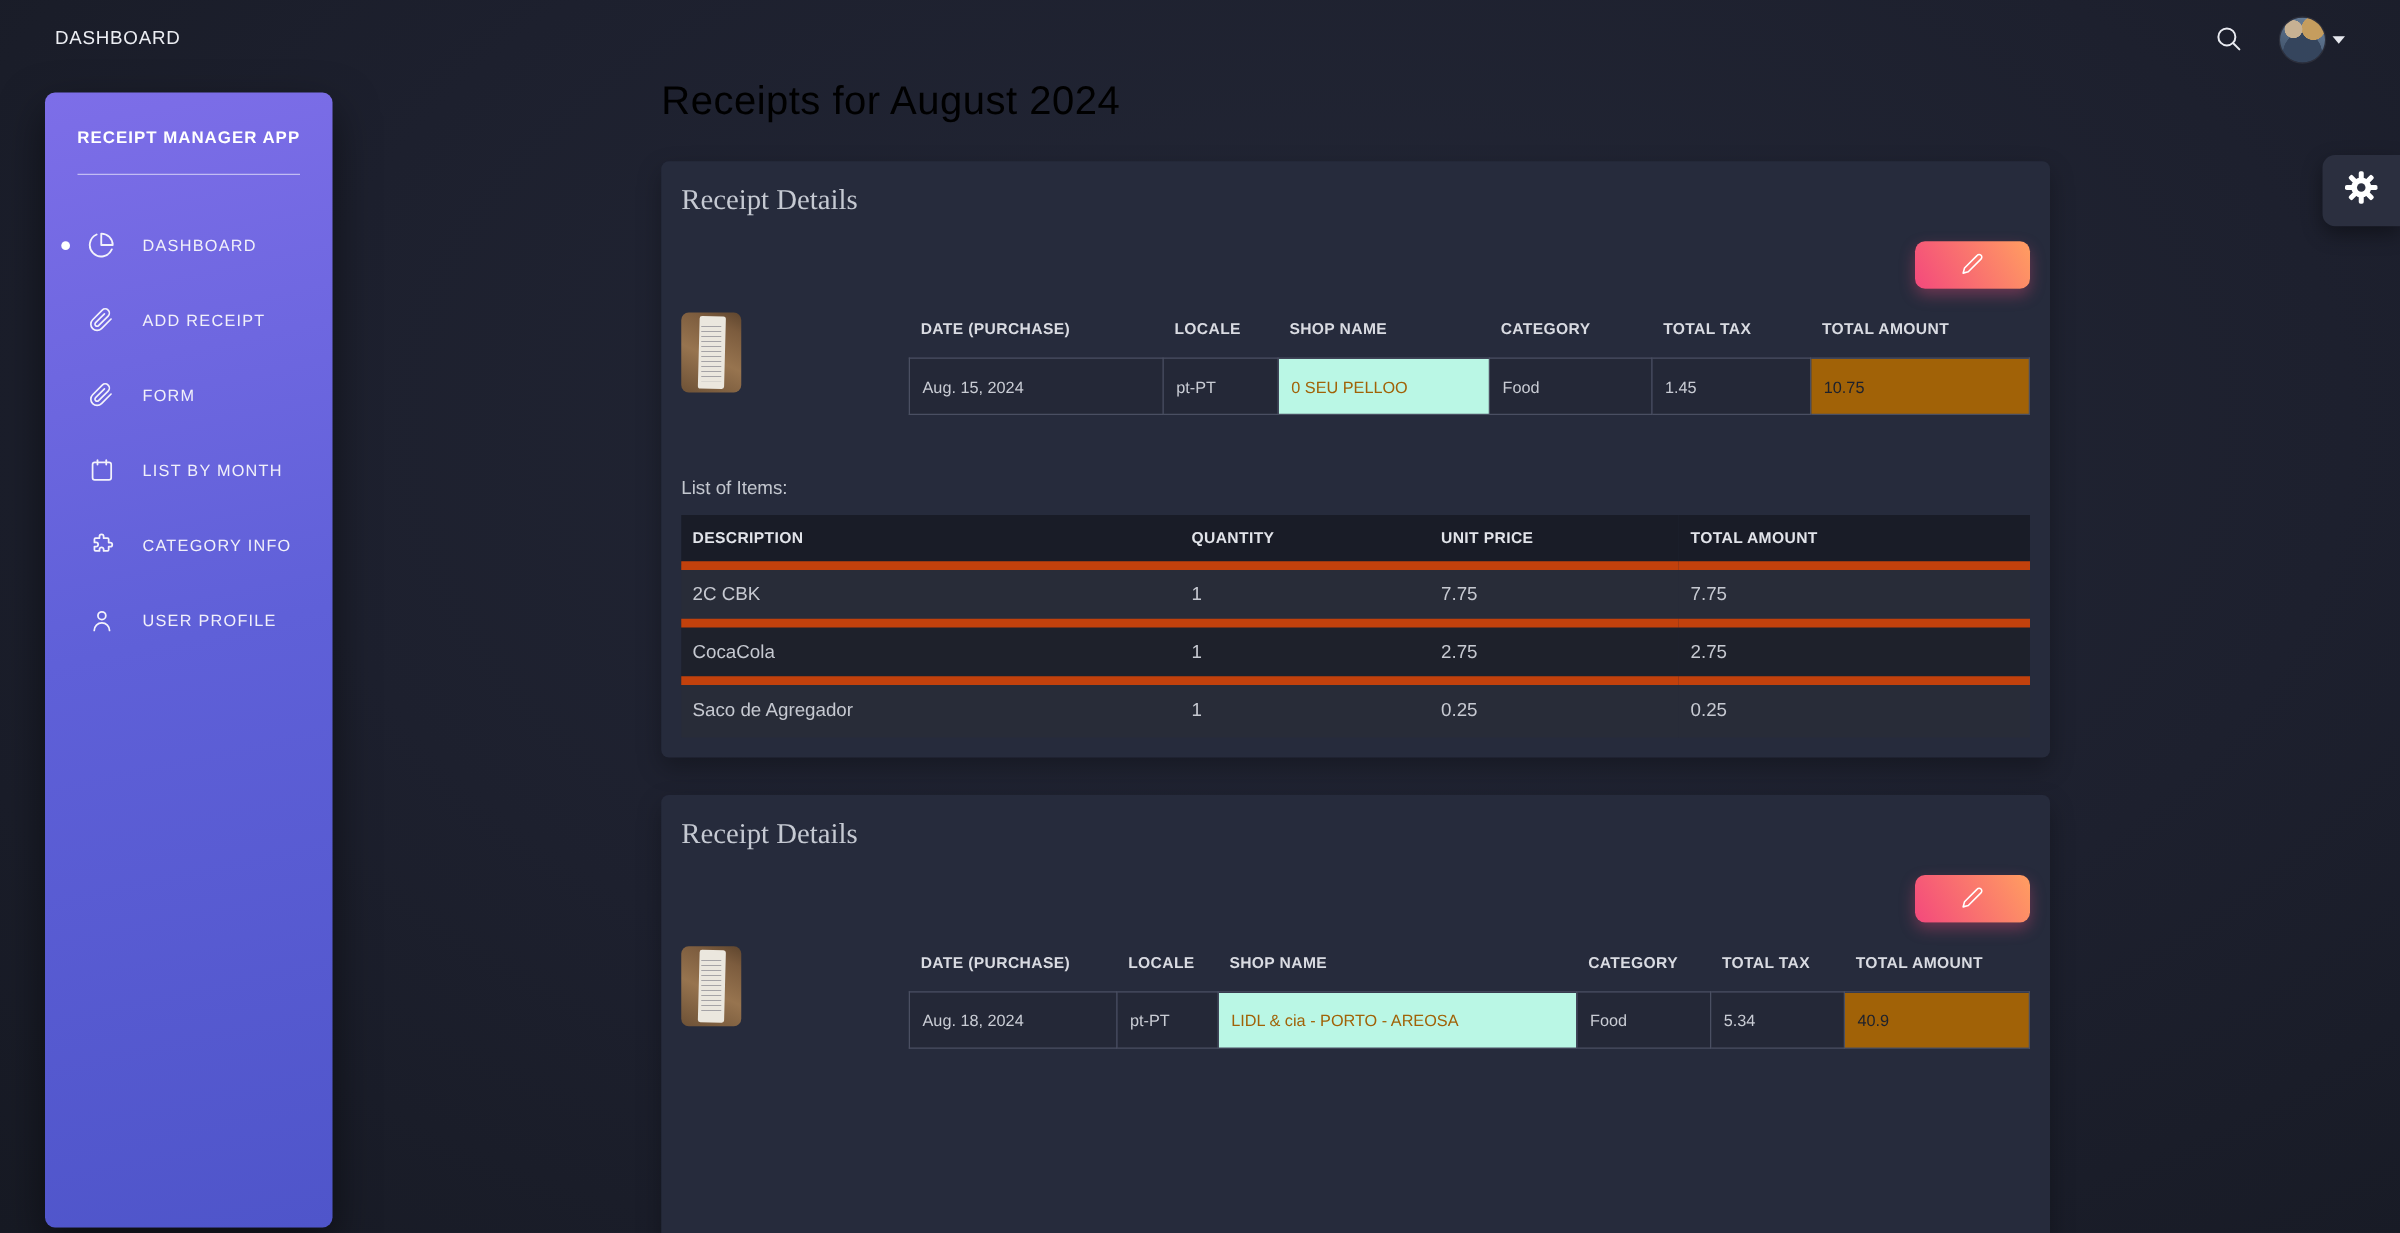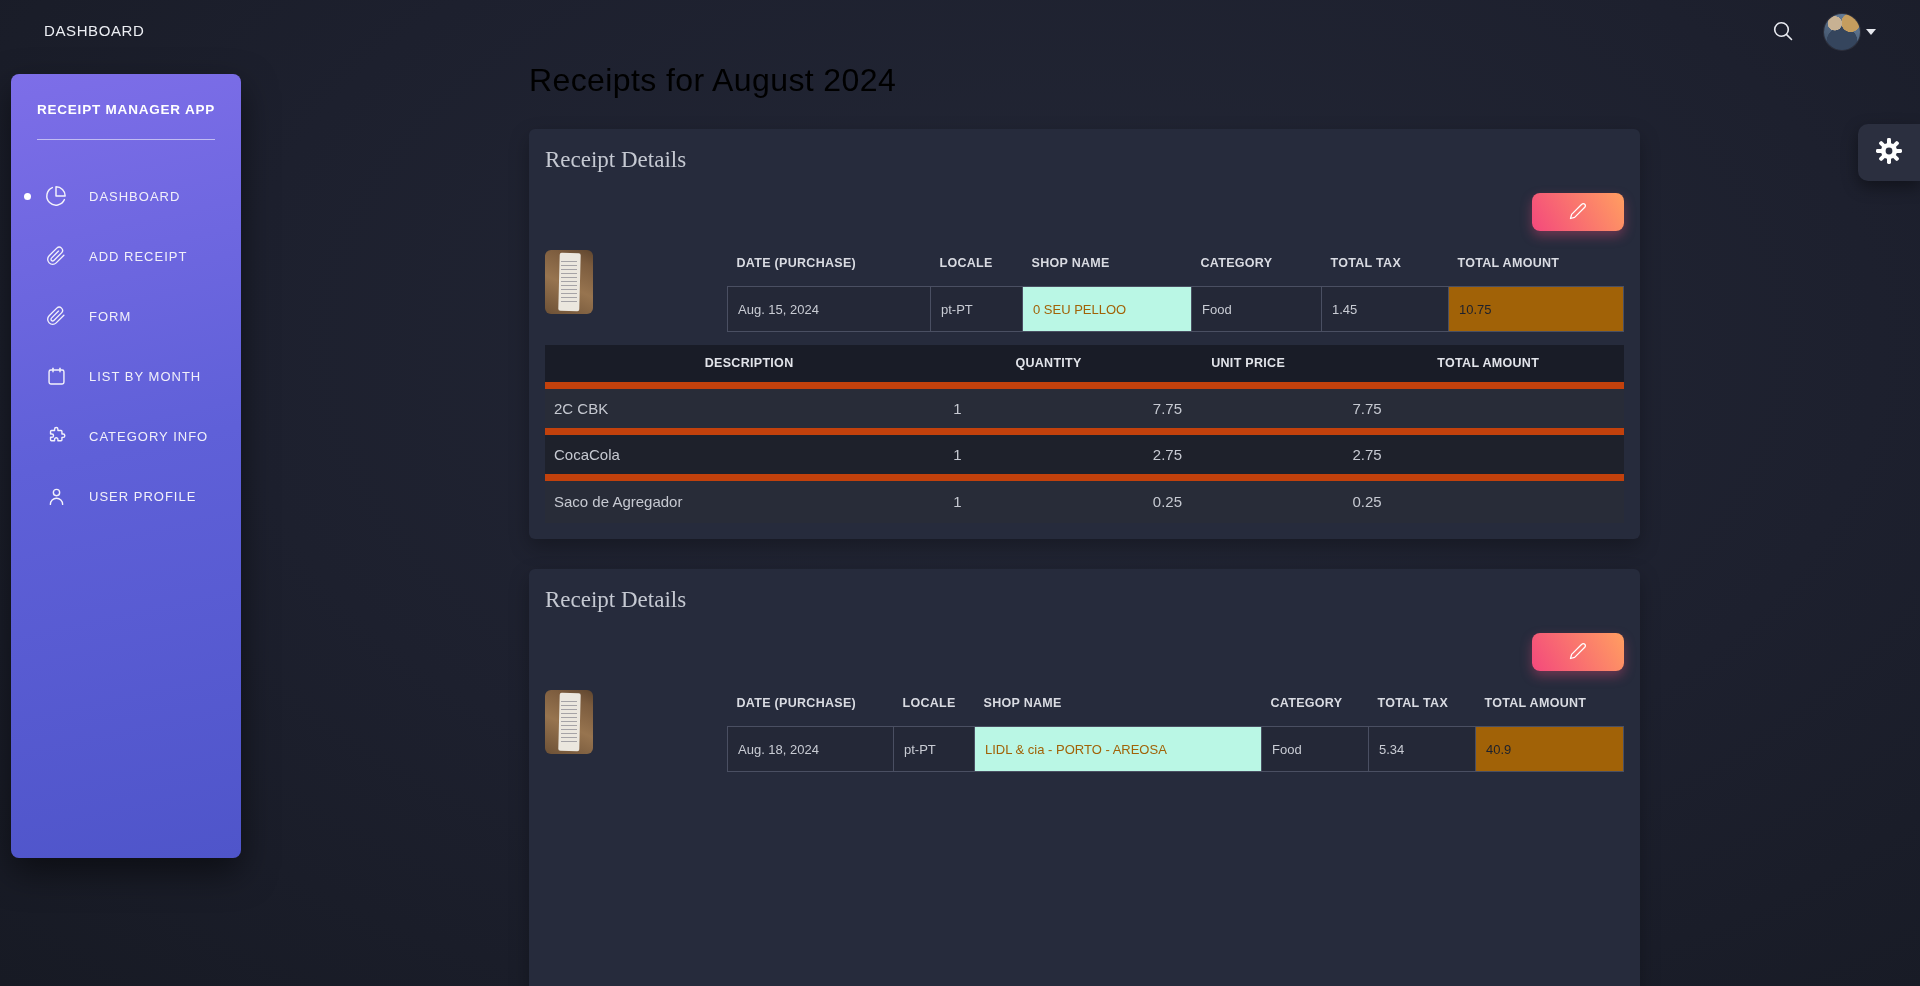--- a/index.html
+++ b/index.html
@@ -23,21 +23,21 @@
       radial-gradient(circle at 50% 78%, #35455d 0 46%, transparent 47%),
       linear-gradient(205deg, #6d85a1, #394a61);
     box-shadow:0 0 0 1px rgba(255,255,255,.08); }
   .caret-down { width:0; height:0; border-left:5px solid transparent; border-right:5px solid transparent;
     border-top:6px solid #e6e8ee; }
   
   .settings-panel { position:absolute; right:0; top:124px; width:62px; height:57px;
     background:#2b2f3f; border-radius:10px 0 0 10px; display:flex; align-items:center;
     justify-content:center; box-shadow:0 6px 16px rgba(0,0,0,.4); cursor:pointer; }
   
-  .sidebar { position:absolute; left:11px; top:74px; width:230px; height:784px;
+  .sidebar { position:absolute; left:36px; top:74px; width:230px; height:908px;
     border-radius:8px; background:linear-gradient(168deg, #7d6ee8 0%, #5f60d8 48%, #4f55ca 100%);
     box-shadow:0 14px 34px rgba(0,0,0,.5); }
   .app-title { text-align:center; padding-top:28px; font-size:13.5px; font-weight:600;
     letter-spacing:.8px; color:#ffffff; }
   .sidebar-divider { margin:22px 26px 0 26px; border:none; border-top:1px solid rgba(255,255,255,.55); }
   .nav { margin-top:26px; list-style:none; }
   .nav li { position:relative; height:60px; display:flex; align-items:center;
     padding-left:34px; gap:22px; cursor:pointer; color:#f1f0fa; }
   .nav li .lbl { font-size:13px; letter-spacing:1px; font-weight:500; }
   .nav .icon { width:22px; height:22px; display:flex; align-items:center; justify-content:center; }
@@ -67,21 +67,21 @@
     background:repeating-linear-gradient(180deg, transparent 0 3px, rgba(95,95,110,.5) 3px 4px); }
   .receipt-table { margin-left:auto; border-collapse:collapse; table-layout:fixed; width:896px; }
   .receipt-table th { text-align:left; font-size:12.5px; font-weight:700; letter-spacing:.3px;
     color:#d9dbe2; padding:6px 8px 16px 9px; }
   .receipt-table td { height:45px; border:1px solid #4a4f62; background:#242837;
     font-size:13px; color:#c9ccd4; padding:0 10px; overflow:hidden; white-space:nowrap; }
   .receipt-table td.hl-mint { background:#baf7e5; color:#a16207; font-weight:500; }
   .receipt-table td.hl-pink { background:#a16207; color:#1d212d; font-weight:400; }
   .items-label { margin-top:50px; font-size:15px; color:#c3c7cf; }
   .items-table { margin-top:13px; width:100%; border-collapse:collapse; table-layout:fixed; }
-  .items-table th { background:#191c27; height:40px; text-align:center; padding-left:9px;
+  .items-table th { background:#191c27; height:40px; text-align:left; padding-left:9px;
     font-size:12.5px; font-weight:700; letter-spacing:.3px; color:#e2e4ea; }
   .items-table td { height:46px; padding-left:9px; font-size:15px; color:#c6c9d1; }
   .items-table tbody tr { border-top:7px solid #c2410c; }
   .items-table tbody tr:nth-child(odd)  { background:#282c38; }
   .items-table tbody tr:nth-child(even) { background:#1e212b; }
   svg.stroke { fill:none; stroke-linecap:round; stroke-linejoin:round; }
 </style>
 </head>
 <body>
 
@@ -216,20 +216,21 @@
             <td>Aug. 15, 2024</td>
             <td>pt-PT</td>
             <td class="hl-mint">0 SEU PELLOO</td>
             <td>Food</td>
             <td>1.45</td>
             <td class="hl-pink">10.75</td>
           </tr>
         </tbody>
       </table>
     </div>
+    <div class="items-label">List of Items:</div>
     <table class="items-table">
       <colgroup>
           <col style="width:37%">
           <col style="width:18.5%">
           <col style="width:18.5%">
           <col style="width:26%">
         </colgroup>
       <thead>
         <tr>
           <th>DESCRIPTION</th>

